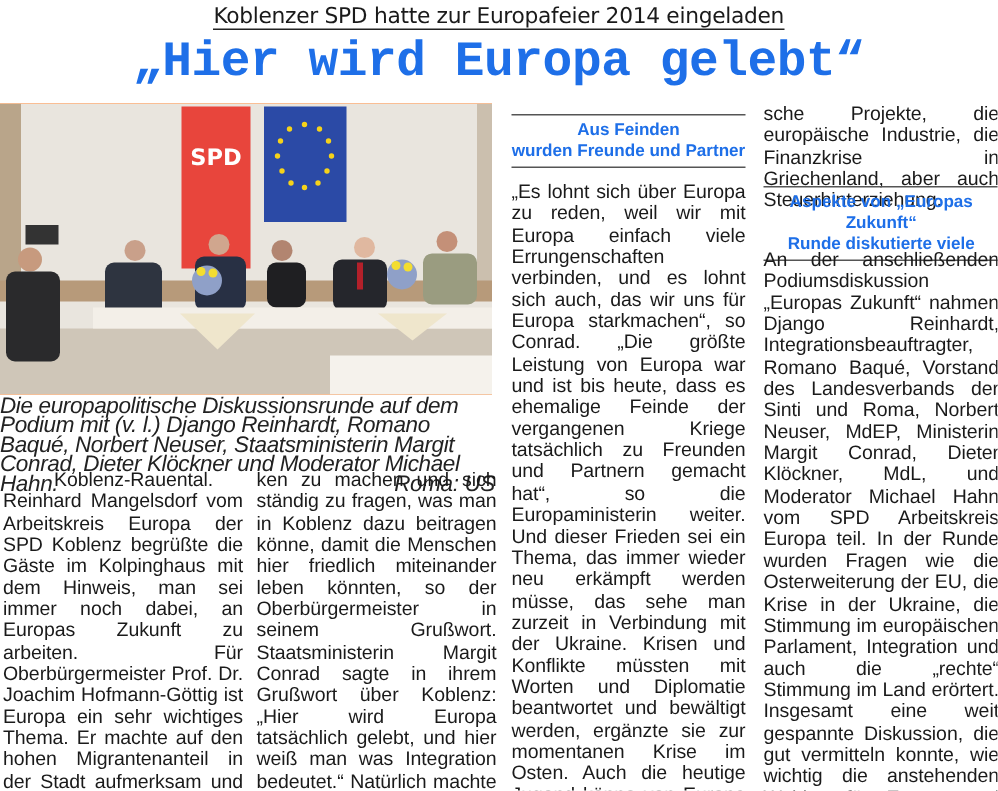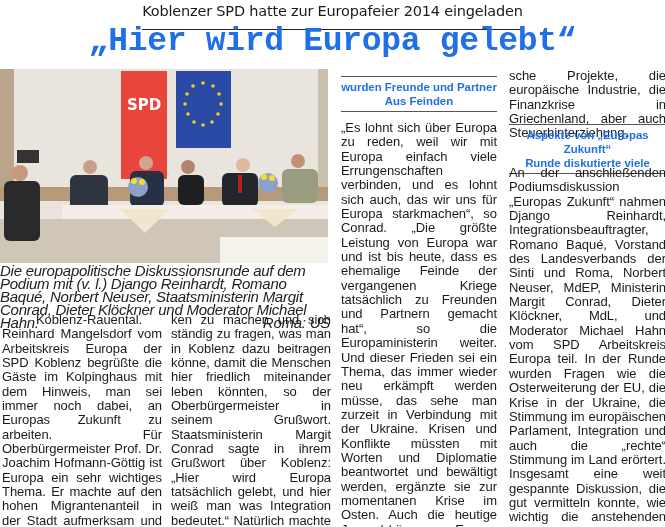--- a/index.html
+++ b/index.html
@@ -5,21 +5,21 @@
   html, body { margin: 0; padding: 0; background: #ffffff; }
   body {
     width: 665px; height: 527px; overflow: hidden; position: relative;
     font-family: "Liberation Sans", sans-serif; color: #1a1a1a;
   }
   .kicker {
     position: absolute; left: 0; top: 0; width: 665px; text-align: center;
     font-family: "DejaVu Sans", sans-serif; font-size: 14.5px; line-height: 22px;
     letter-spacing: -0.2px;
   }
-  .kicker span { border-bottom: 1px solid #222; padding-bottom: 10px; }
+  .kicker span { border-bottom: 1px solid #222; padding-bottom: 0px; }
   .headline {
     position: absolute; left: 0; top: 20px; width: 665px; text-align: center;
     font-family: Liberation Mono, monospace; font-weight: bold; font-size: 33px;
     line-height: 44px; color: #1e6fe8; letter-spacing: -0.3px;
   }
   .photo {
     position: absolute; left: 0; top: 69px; width: 328px; height: 194px;
     background: #f97316; overflow: hidden;
   }
   .photo svg { display: block; }
@@ -123,22 +123,22 @@
 
 <div class="col col1">
   <p><span class="lead">Koblenz-Rauental.</span><span> Reinhard Mangelsdorf vom Arbeitskreis Europa der SPD Koblenz begrüßte die Gäste im Kolpinghaus mit dem Hinweis, man sei immer noch dabei, an Europas Zukunft zu arbeiten. Für Oberbürgermeister Prof. Dr. Joachim Hofmann-Göttig ist Europa ein sehr wichtiges Thema. Er machte auf den hohen Migrantenanteil in der Stadt aufmerksam und bezeichnete Koblenz als eine europäische Stadt. Es sei wichtig sich zum Thema Europa und Migration immer wieder Gedan-</span></p>
 </div>
 
 <div class="col col2">
   <p>ken zu machen und sich ständig zu fragen, was man in Koblenz dazu beitragen könne, damit die Menschen hier friedlich miteinander leben könnten, so der Oberbürgermeister in seinem Grußwort. Staatsministerin Margit Conrad sagte in ihrem Grußwort über Koblenz: „Hier wird Europa tatsächlich gelebt, und hier weiß man was Integration bedeutet.“ Natürlich machte sie auf die bevorstehende Europa- und Kommunalwahlen aufmerksam und forderte auf, unbedingt zur Wahl zu gehen.</p>
 </div>
 
 <div class="subhead sub1">
+  <div>Aus Feinden</div>
   <div>wurden Freunde und Partner</div>
-  <div>Aus Feinden</div>
 </div>
 
 <div class="col col3">
   <p>„Es lohnt sich über Europa zu reden, weil wir mit Europa einfach viele Errungenschaften verbinden, und es lohnt sich auch, das wir uns für Europa starkmachen“, so Conrad. „Die größte Leistung von Europa war und ist bis heute, dass es ehemalige Feinde der vergangenen Kriege tatsächlich zu Freunden und Partnern gemacht hat“, so die Europaministerin weiter. Und dieser Frieden sei ein Thema, das immer wieder neu erkämpft werden müsse, das sehe man zurzeit in Verbindung mit der Ukraine. Krisen und Konflikte müssten mit Worten und Diplomatie beantwortet und bewältigt werden, ergänzte sie zur momentanen Krise im Osten. Auch die heutige Jugend könne von Europa profitieren, so seien die Grenzen offen, und man solle die Chance nutzen, die neuen Möglichkeiten, beispielsweise eine Ausbildung in einem anderen europäischen Land zu machen. Weitere Themen waren für die Ministerin Schulpartnerschaften, europäi-</p>
 </div>
 
 <div class="col col4">
   <p>sche Projekte, die europäische Industrie, die Finanzkrise in Griechenland, aber auch Steuerhinterziehung.</p>
 </div>
 

